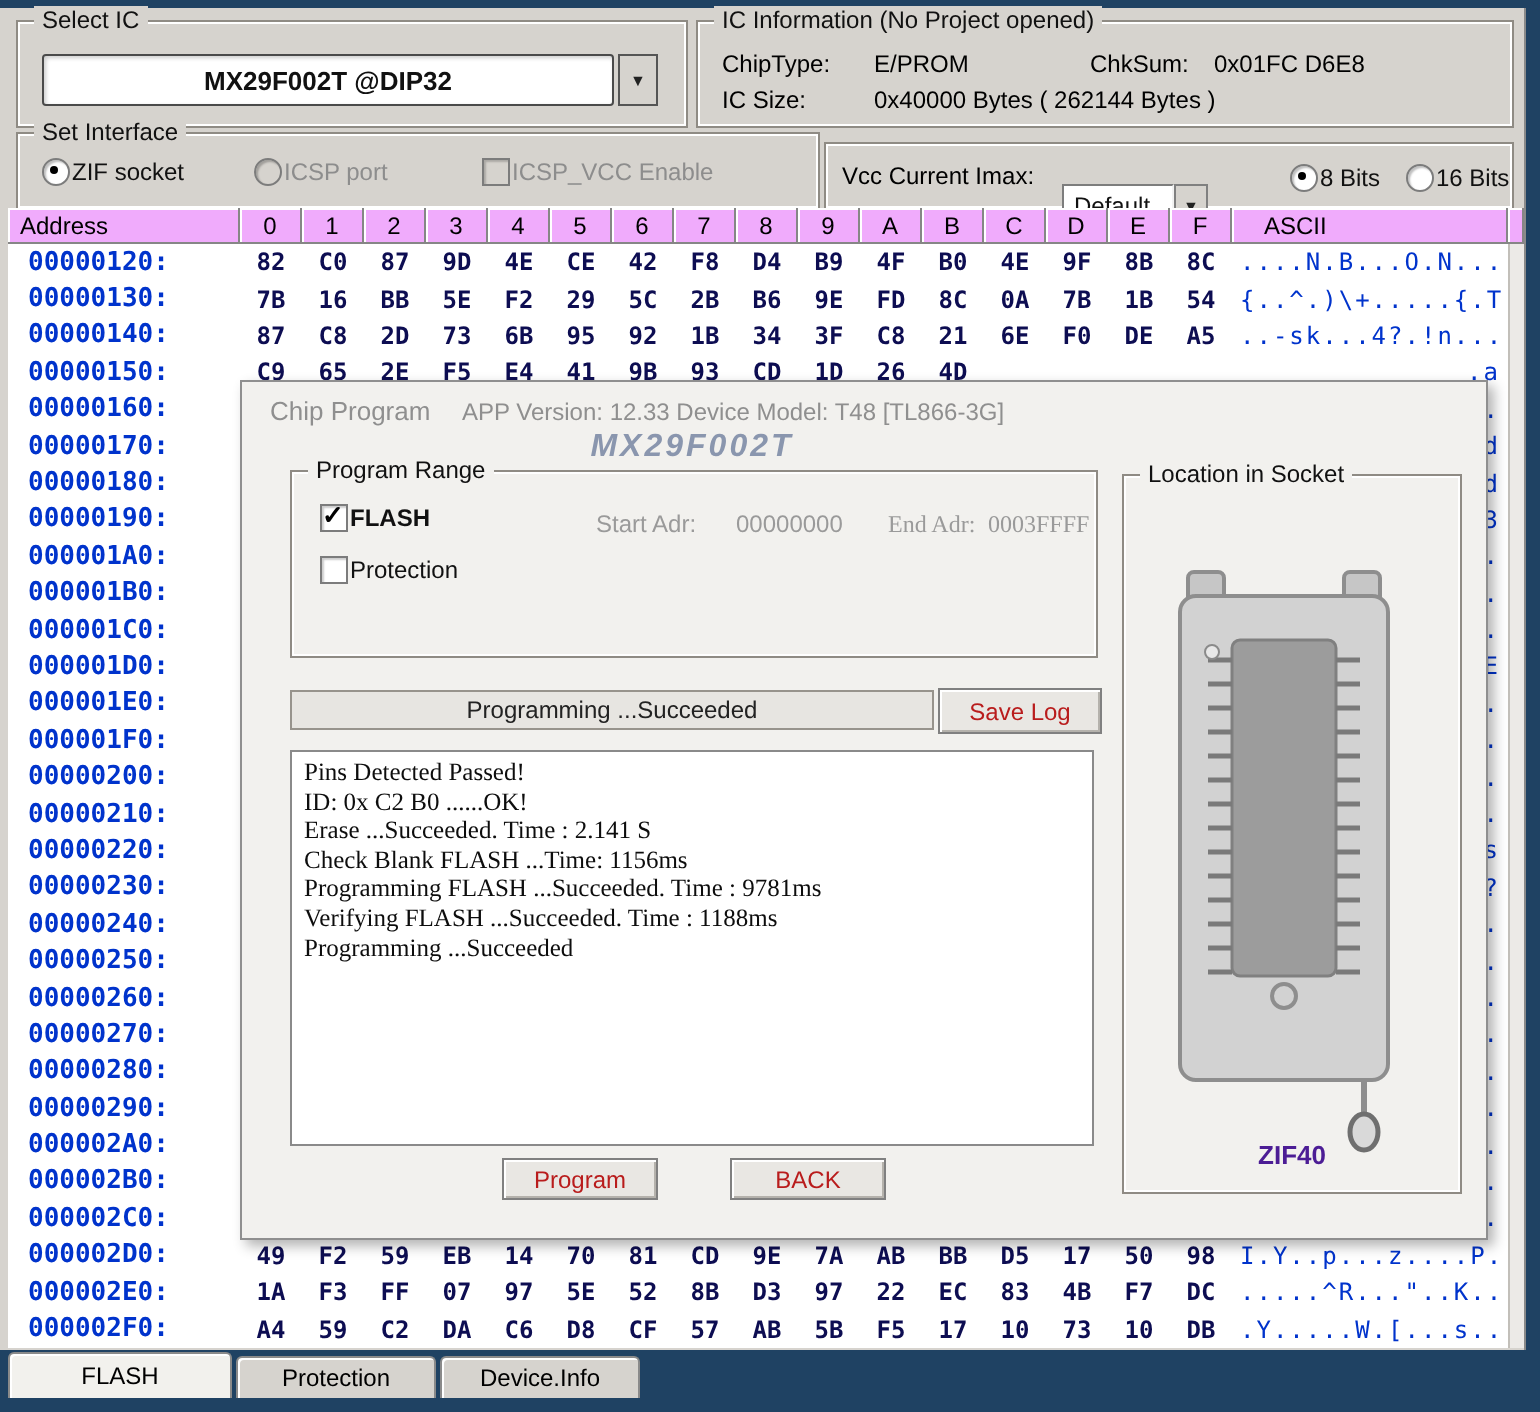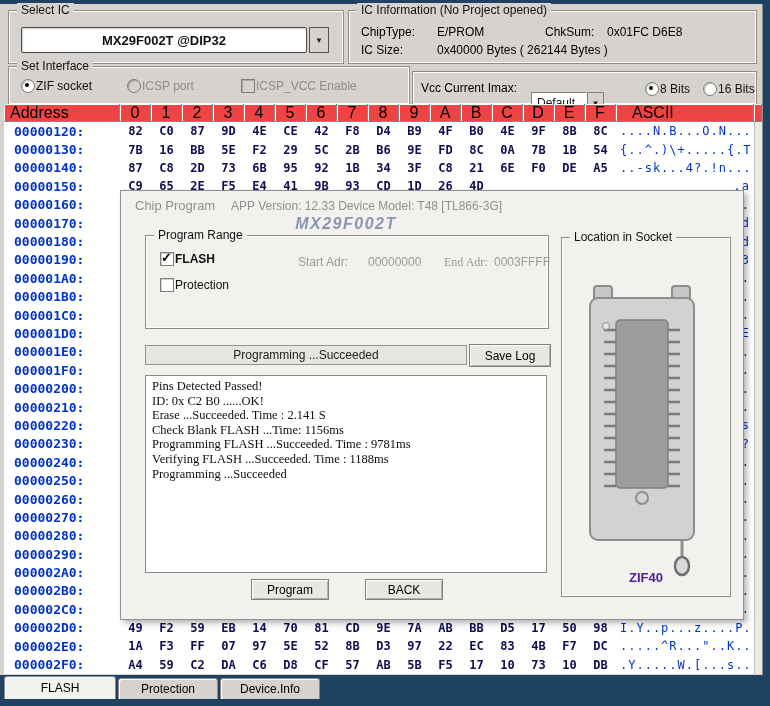--- a/index.html
+++ b/index.html
@@ -17,21 +17,21 @@
   .ctl.dis{color:#8d8d8d;}
   .radio{width:12px;height:12px;border-radius:50%;background:#fff;border:1px solid #7c7c7c;
          box-shadow:inset 1px 1px 1px rgba(0,0,0,.25);display:inline-block;position:relative;flex:0 0 auto;}
   .radio.on::after{content:"";position:absolute;left:3px;top:3px;width:4px;height:4px;border-radius:50%;background:#000;}
   .dis .radio{background:#d6d3ce;}
   .cb{width:12px;height:12px;background:#fff;border:1px solid #7c7c7c;
       box-shadow:inset 1px 1px 1px rgba(0,0,0,.2);display:inline-block;position:relative;flex:0 0 auto;}
   .cb.on::after{content:"\2713";position:absolute;left:0;top:-3px;font-size:13px;font-weight:bold;color:#000;}
   .dis .cb{background:#d6d3ce;}
   .btn{position:absolute;background:#e9e7e3;border:1px solid #808080;
-       box-shadow:inset 1px 1px 0 #fff, inset -1px -1px 0 #b5b2ac;color:#000000;font-size:12px;
+       box-shadow:inset 1px 1px 0 #fff, inset -1px -1px 0 #b5b2ac;color:#b91c1c;font-size:12px;
        display:flex;align-items:center;justify-content:center;box-sizing:border-box;cursor:default;}
 
   
   .combo{position:absolute;left:12px;top:16px;width:308px;height:26px;display:flex;align-items:stretch;}
   .combo-field{flex:1;background:#fff;border:1px solid #4a4a4a;border-radius:2px;display:flex;align-items:center;
                justify-content:center;font-size:13px;font-weight:bold;box-shadow:inset 1px 1px 2px rgba(0,0,0,.2);}
   .combo-btn{width:18px;margin-left:2px;background:#d6d3ce;border:1px solid #555;display:flex;align-items:center;
              justify-content:center;font-size:8px;color:#222;}
   .inforow{position:absolute;font-size:12px;color:#000;white-space:nowrap;}
 
@@ -39,22 +39,22 @@
   .vselect{position:absolute;display:flex;height:22px;}
   .vfield{width:56px;background:#fff;border:1px solid;border-color:#7d7d7d #f2f2f2 #f2f2f2 #7d7d7d;
           display:flex;align-items:center;padding-left:5px;font-size:12px;box-sizing:border-box;}
   .vbtn{width:17px;background:#d6d3ce;border:1px solid #808080;display:flex;align-items:center;justify-content:center;
         font-size:8px;color:#222;box-sizing:border-box;}
 
   
   .hextable{position:absolute;left:4px;top:104px;width:758px;height:570px;background:#fff;z-index:1;}
   .hexhead{display:flex;height:18px;background:#d6d3ce;}
   .hcell{box-sizing:border-box;border-right:1px solid #868686;border-bottom:1px solid #868686;
-         box-shadow:inset 1px 1px 0 #fff;font-size:16px;display:flex;align-items:center;justify-content:center;color:#000;
-         background:#ef4444;text-align:right;}
+         box-shadow:inset 1px 1px 0 #fff;font-size:12px;display:flex;align-items:center;justify-content:center;color:#000;
+         background:#f0abfc;text-align:right;}
   .hw-addr{width:116px;justify-content:flex-start;padding-left:6px;}
   .hw-byte{width:31px;}
   .hw-ascii{width:138px;justify-content:flex-start;padding-left:16px;}
   .hw-sliver{width:8px;}
   .hexrows{position:absolute;left:0;top:18px;right:8px;bottom:0;overflow:hidden;}
   .hexrow{display:flex;height:18.4px;align-items:center;font-family:"DejaVu Sans Mono",monospace;}
   .c-addr{width:116px;box-sizing:border-box;padding-left:10px;color:var(--addr,#0033cc);font-weight:bold;font-size:13px;}
   .c-byte{width:31px;text-align:center;color:var(--hexv,#0d0d52);font-weight:bold;font-size:12px;}
   .c-ascii{width:138px;box-sizing:border-box;padding-left:4px;color:var(--addr,#0033cc);font-size:12px;
            letter-spacing:1px;white-space:pre;overflow:hidden;}
@@ -774,21 +774,21 @@
 
     <div class="gb" style="left:24px;top:44px;width:402px;height:92px;">
       <span class="gb-l">Program Range</span>
       <div class="ctl" style="left:14px;top:16px;font-weight:bold;">
         <span class="cb on"></span>
         <span>FLASH</span>
       </div>
       <span class="adr-l" style="left:152px;top:19px;">Start Adr:</span>
       <span class="adr-l" style="left:222px;top:19px;">00000000</span>
       <span class="adr-l" style="left:298px;top:19px;font-family:Liberation Serif, serif;">End Adr:</span>
-      <span class="adr-l" style="left:348px;top:19px;">0003FFFF</span>
+      <span class="adr-l" style="left:348px;top:19px;font-family:Liberation Serif, serif;">0003FFFF</span>
       <div class="ctl" style="left:14px;top:42px;">
         <span class="cb"></span>
         <span>Protection</span>
       </div>
     </div>
 
     <div class="progress">Programming  ...Succeeded</div>
     <div class="btn" style="left:348px;top:153px;width:82px;height:23px;">Save Log</div>
 
     <div class="logbox" id="log-box">

